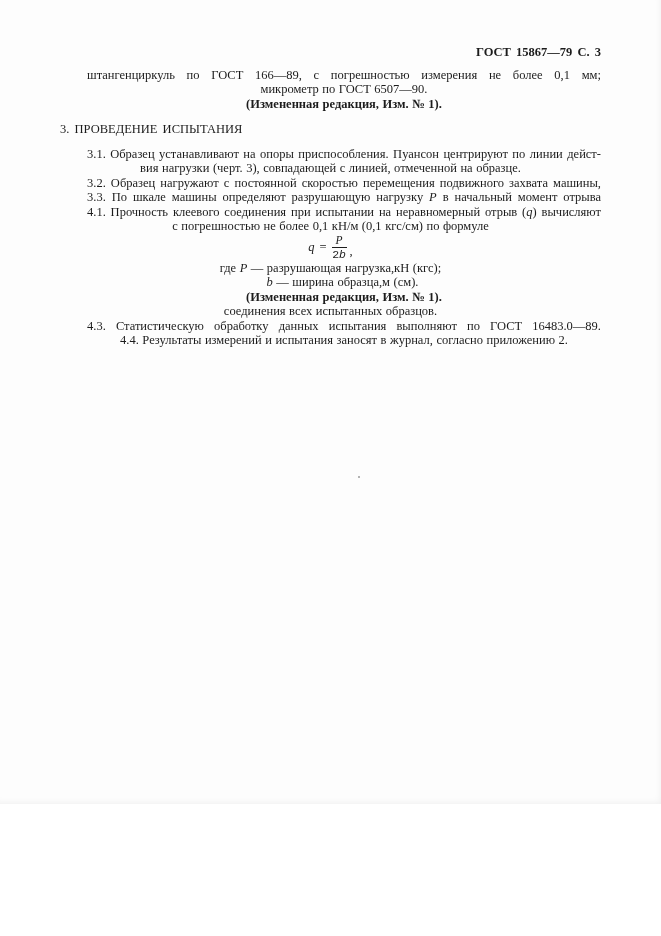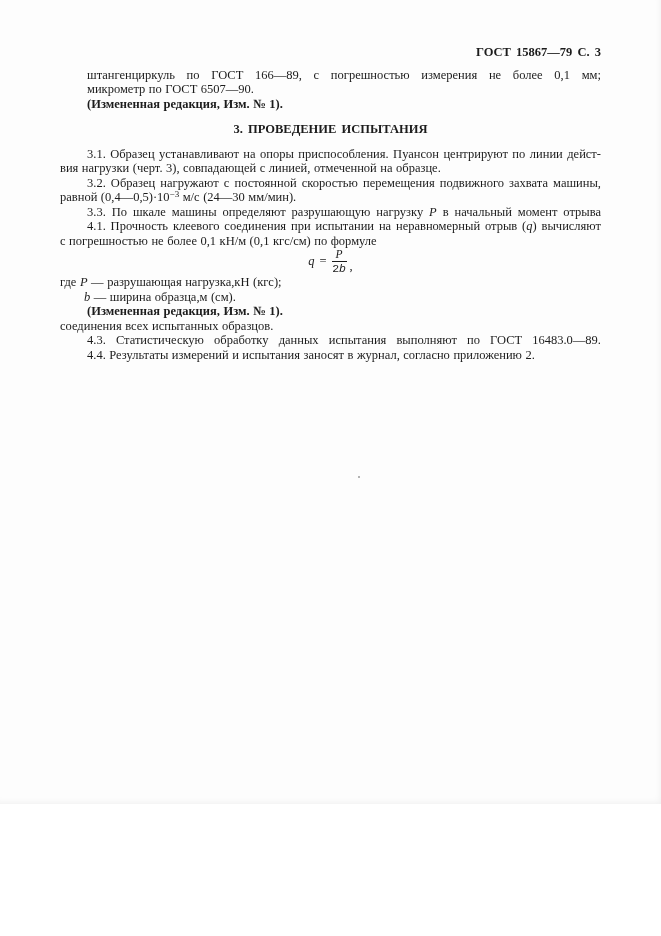--- a/index.html
+++ b/index.html
@@ -23,28 +23,27 @@
     width: 541px;
   }
   .doc-header {
     text-align: right;
     font-weight: bold;
     word-spacing: 2px;
     margin-bottom: 8px;
     white-space: nowrap;
   }
   .line { width: 100%; word-spacing: 0.4px; }
-  .nw { white-space: nowrap; }
+  .nw { white-space: nowrap; text-align: center; }
   .j { text-align: justify; text-align-last: justify; }
   .ind { text-indent: 27px; }
   .ind-b { text-indent: 24px; }
   .bold { font-weight: bold; }
   .heading {
-    font-weight: bold;
-    text-align: center;
+    font-weight: normal;
     word-spacing: 2px;
     white-space: nowrap;
   }
   .heading-3 { margin: 11px 0 10px 0; }
   .heading-4 { margin: 3px 0 10px 0; }
   .var { font-style: italic; }
   sup.exp {
     font-size: 9px;
     line-height: 0;
     vertical-align: 4px;
@@ -93,21 +92,20 @@
 
     <div class="line j ind">штангенциркуль по ГОСТ 166—89, с погрешностью измерения не более 0,1 мм;</div>
     <div class="line nw ind">микрометр по ГОСТ 6507—90.</div>
     <div class="line nw ind bold">(Измененная редакция, Изм. № 1).</div>
 
     <div class="heading heading-3">3. ПРОВЕДЕНИЕ ИСПЫТАНИЯ</div>
 
     <div class="line j ind">3.1. Образец устанавливают на опоры приспособления. Пуансон центрируют по линии дейст-</div>
     <div class="line nw">вия нагрузки (черт. 3), совпадающей с линией, отмеченной на образце.</div>
     <div class="line j ind">3.2. Образец нагружают с постоянной скоростью перемещения подвижного захвата машины,</div>
-    <div class="line nw"><span>равной (0,4—0,5)·10</span><sup class="exp">−3</sup><span> м/с (24—30 мм/мин).</span></div>
     <div class="line j ind"><span>3.3. По шкале машины определяют разрушающую нагрузку </span><span class="var">P</span><span> в начальный момент отрыва</span></div>
 
 
     <div class="line j ind"><span>4.1. Прочность клеевого соединения при испытании на неравномерный отрыв (</span><span class="var">q</span><span>) вычисляют</span></div>
     <div class="line nw">с погрешностью не более 0,1 кН/м (0,1 кгс/см) по формуле</div>
 
     <div class="formula-row">
       <span class="formula-lhs">q</span>
       <span class="formula-eq">=</span>
       <span class="frac">

